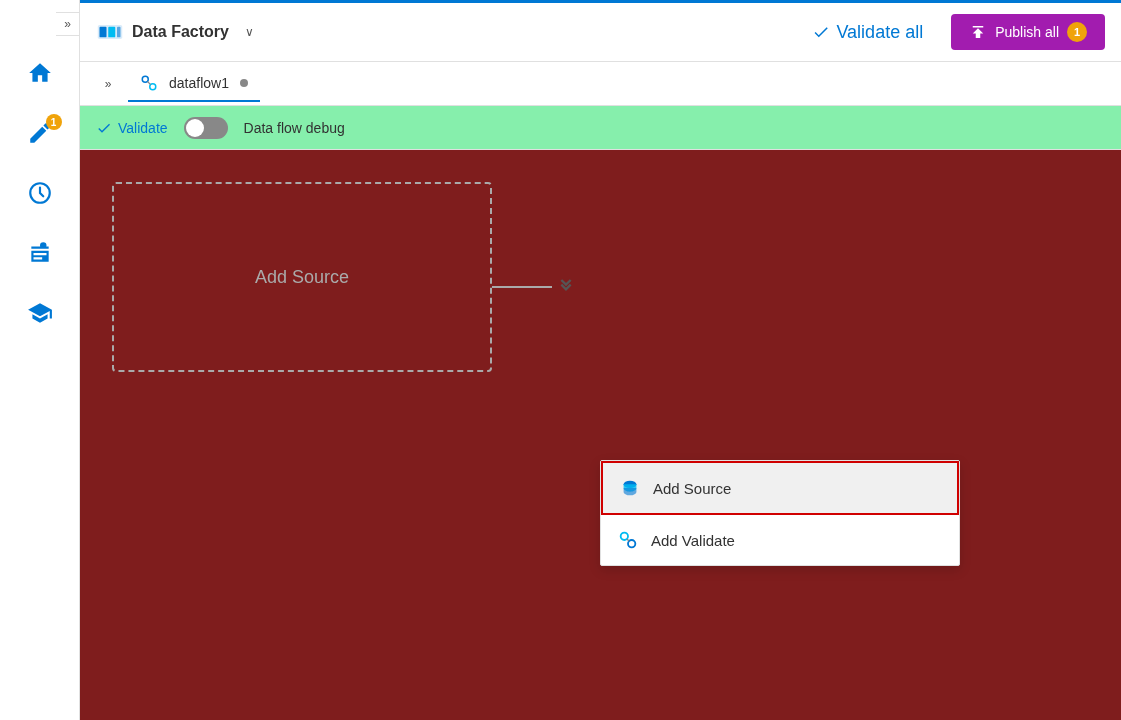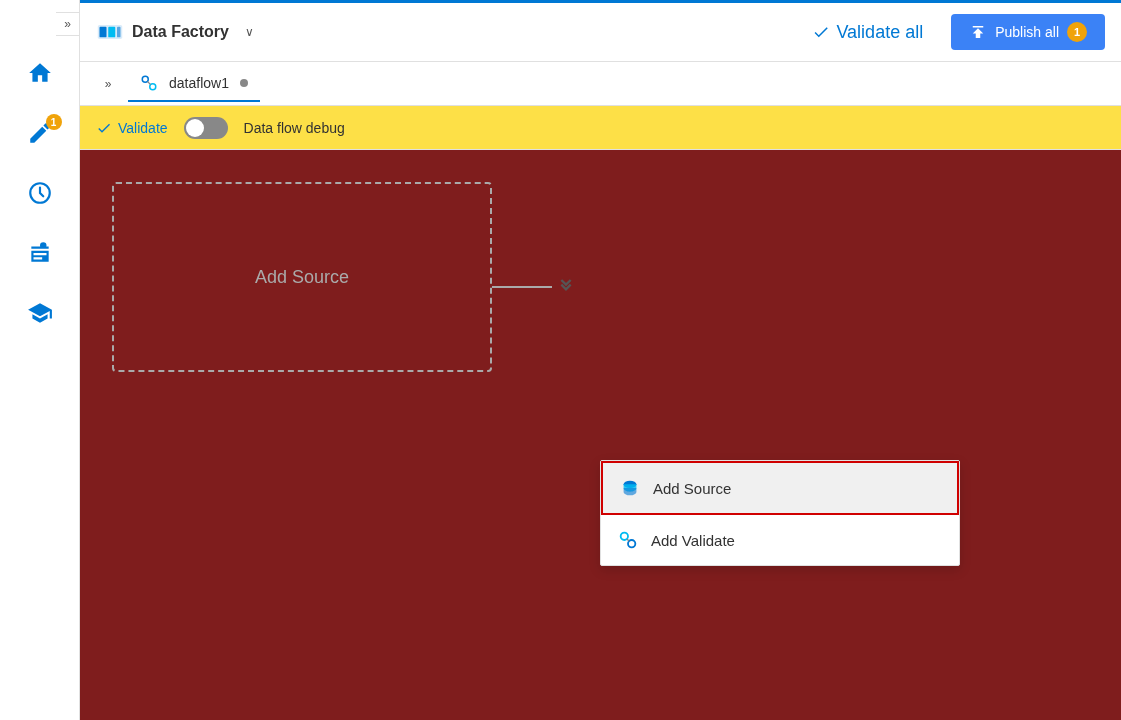--- a/index.html
+++ b/index.html
@@ -128,21 +128,21 @@
       color: #0078d4;
       font-size: 18px;
       cursor: pointer;
       padding: 6px 12px;
     }
 
     .publish-btn {
       display: flex;
       align-items: center;
       gap: 8px;
-      background: #3b82f6;
+      background: #a21caf;
       border: none;
       color: #fff;
       font-size: 14px;
       cursor: pointer;
       padding: 8px 18px;
       border-radius: 4px;
       font-weight: 500;
     }
 
     .publish-badge {
@@ -206,21 +206,21 @@
     .tab-dot {
       width: 8px;
       height: 8px;
       border-radius: 50%;
       background: #888;
       display: inline-block;
     }
 
     
     .toolbar {
-      background: #fde047;
+      background: #86efac;
       border-bottom: 1px solid #e0e0e0;
       display: flex;
       align-items: center;
       padding: 0 16px;
       height: 44px;
       gap: 16px;
     }
 
     .toolbar-validate {
       display: flex;

